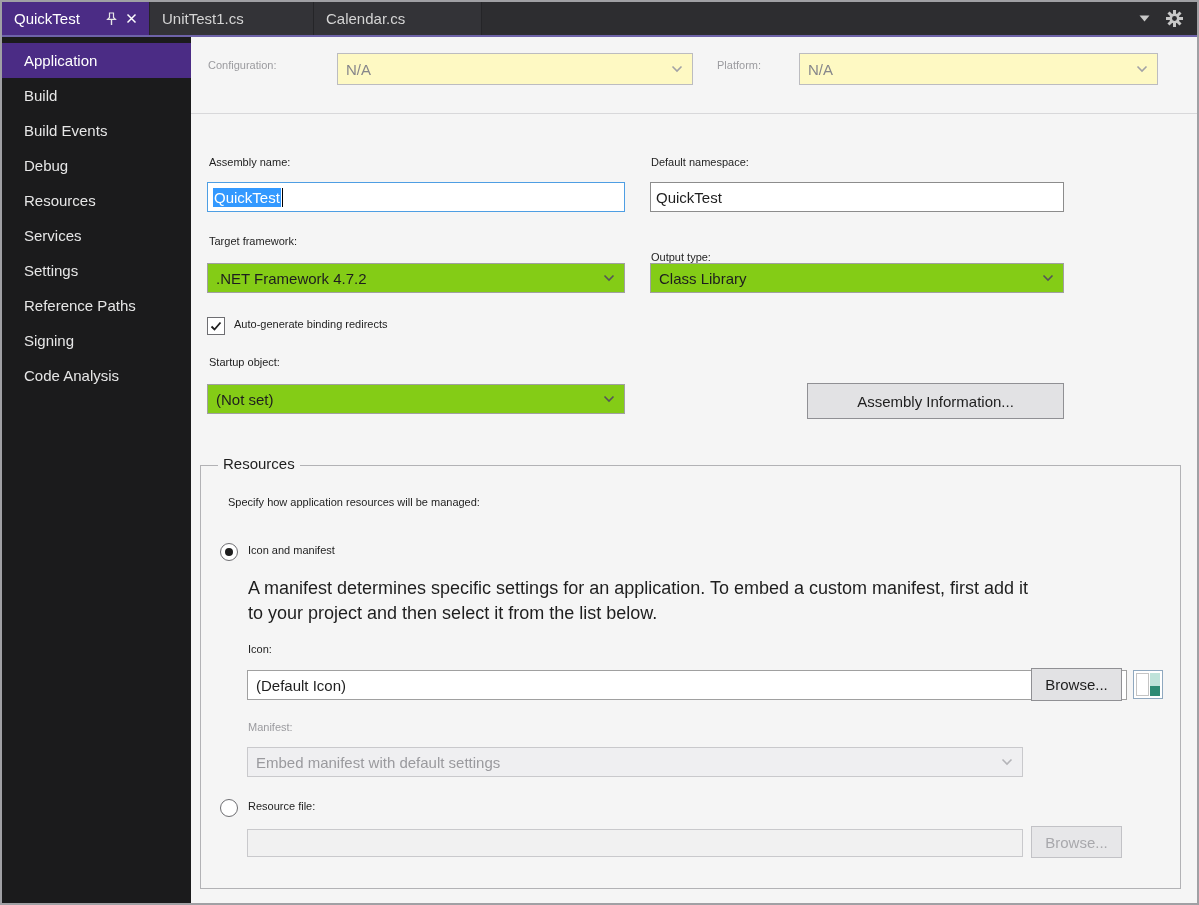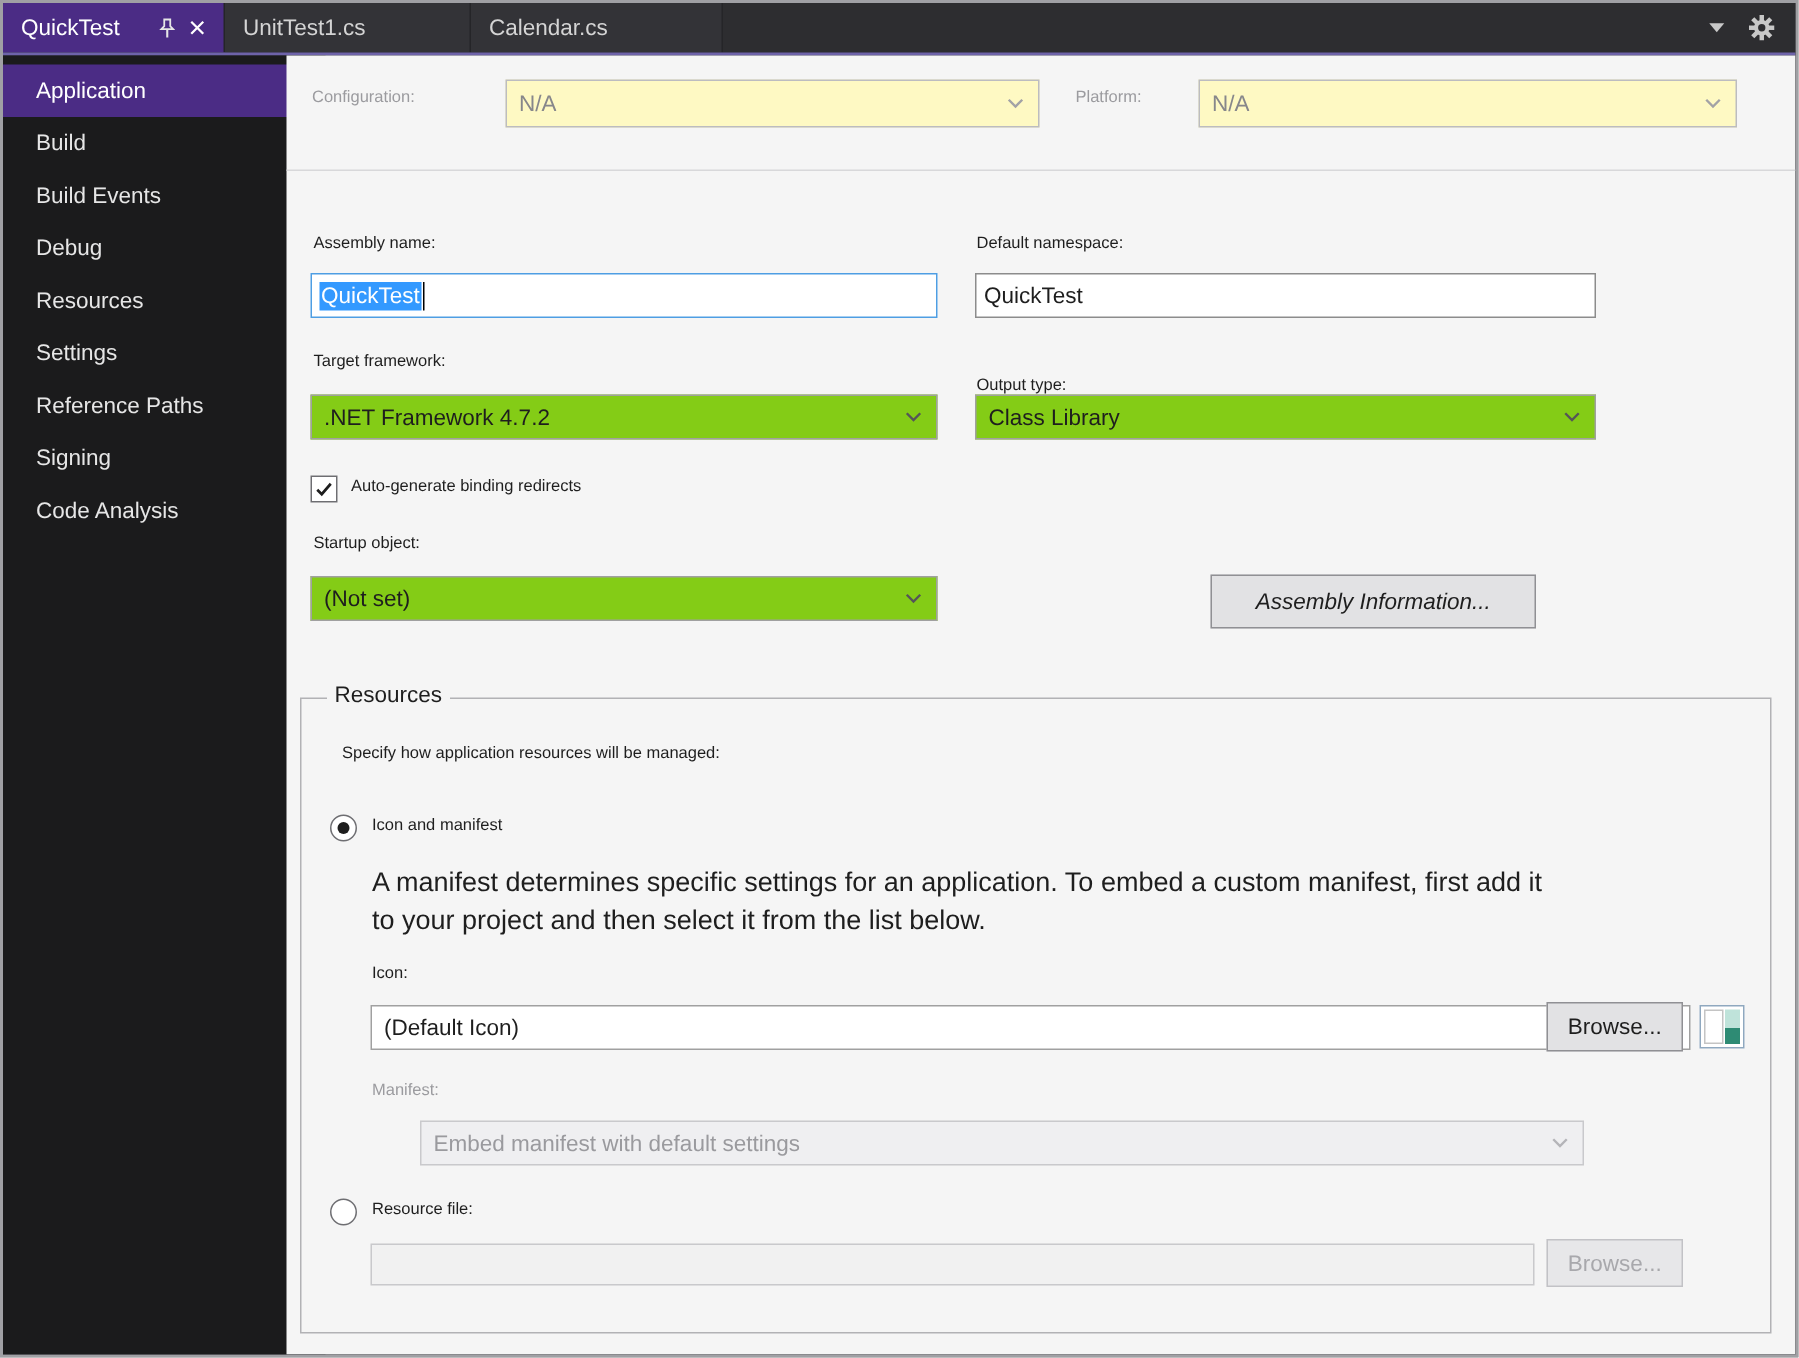--- a/index.html
+++ b/index.html
@@ -25,21 +25,21 @@
   .side-item.selected{background:#4b2c85;color:#ffffff;}
   
   .main{position:absolute;left:189px;top:35px;right:0;bottom:0;background:#f5f5f5;color:#1e1e1e;}
   .lbl{position:absolute;font-size:11px;color:#1e1e1e;white-space:nowrap;}
   .lbl.dis{color:#9b9b9f;}
   .divider{position:absolute;left:0;top:76px;right:0;height:1px;background:#d8d8da;}
   
   .combo{position:absolute;background:#84cc16;border:1px solid #a0a0a0;font-size:15px;color:#1e1e1e;display:flex;align-items:center;padding:0 28px 0 8px;}
   .combo .chev{position:absolute;right:9px;top:50%;transform:translateY(-50%);line-height:0;}
   .combo.dd{background:#fef9c3;border-color:#bcbcc0;color:#87878b;}
-  .combo.dl{background:#efeff1;border-color:#c9c9cc;color:#9a9a9e;margin-left:33px;}
+  .combo.dl{background:#efeff1;border-color:#c9c9cc;color:#9a9a9e;}
   .combo .val{overflow:hidden;white-space:nowrap;}
   
   .textbox{position:absolute;background:#ffffff;border:1px solid #8c8c8c;font-size:15px;color:#1e1e1e;padding:0 5px;display:flex;align-items:center;font-family:inherit;}
   .textbox.focused{border:1px solid #4e9ee3;}
   input.textbox{outline:none;}
   input.textbox:disabled{background:#f1f1f1;border-color:#c9c9cc;}
   .sel-text{background:#3399ff;color:#ffffff;padding:1px 1px;}
   .caret{display:inline-block;width:1px;height:19px;background:#000000;margin-left:1px;}
   
   .btn{position:absolute;background:#e2e2e4;border:1px solid #909094;font-size:15px;color:#1e1e1e;display:flex;align-items:center;justify-content:center;font-family:inherit;cursor:default;}
@@ -66,21 +66,21 @@
   .pos-ns-lbl{left:460px;top:119px;}
   .pos-ns-box{left:459px;top:145px;width:414px;height:30px;}
   .pos-tf-lbl{left:18px;top:198px;}
   .pos-tf-combo{left:16px;top:226px;width:418px;height:30px;}
   .pos-ot-lbl{left:460px;top:214px;}
   .pos-ot-combo{left:459px;top:226px;width:414px;height:30px;}
   .pos-chk{left:16px;top:280px;}
   .pos-chk-lbl{left:43px;top:281px;}
   .pos-su-lbl{left:18px;top:319px;}
   .pos-su-combo{left:16px;top:347px;width:418px;height:30px;}
-  .pos-ai-btn{left:616px;top:346px;width:217px;height:36px;font-style:italic;}
+  .pos-ai-btn{left:616px;top:346px;width:257px;height:36px;}
   
   .pos-spec{left:27px;top:30px;}
   .pos-r1{left:19px;top:77px;}
   .pos-r1-lbl{left:47px;top:78px;}
   .pos-icon-lbl{left:47px;top:177px;}
   .pos-icon-combo{left:46px;top:204px;width:880px;height:30px;}
   .pos-browse1{left:830px;top:202px;width:91px;height:33px;}
   .pos-man-lbl{left:47px;top:255px;}
   .pos-man-combo{left:46px;top:281px;width:776px;height:30px;}
   .pos-r2{left:19px;top:333px;}
@@ -137,20 +137,21 @@
     </div>
   </div>
   <div class="accent-line"></div>
 
   <nav class="sidebar">
     <div class="side-item selected">Application</div>
     <div class="side-item">Build</div>
     <div class="side-item">Build Events</div>
     <div class="side-item">Debug</div>
     <div class="side-item">Resources</div>
+    <div class="side-item">Services</div>
     <div class="side-item">Settings</div>
     <div class="side-item">Reference Paths</div>
     <div class="side-item">Signing</div>
     <div class="side-item">Code Analysis</div>
   </nav>
 
   <main class="main">
 
     <span class="lbl dis pos-cfg-lbl">Configuration:</span>
     <div class="combo dd pos-cfg-combo">

